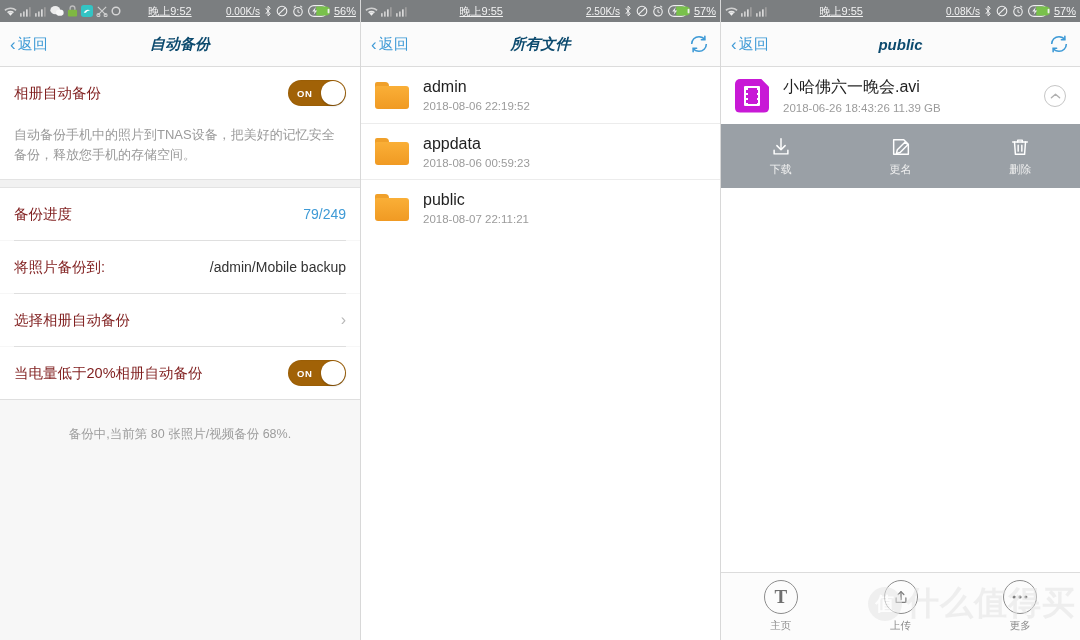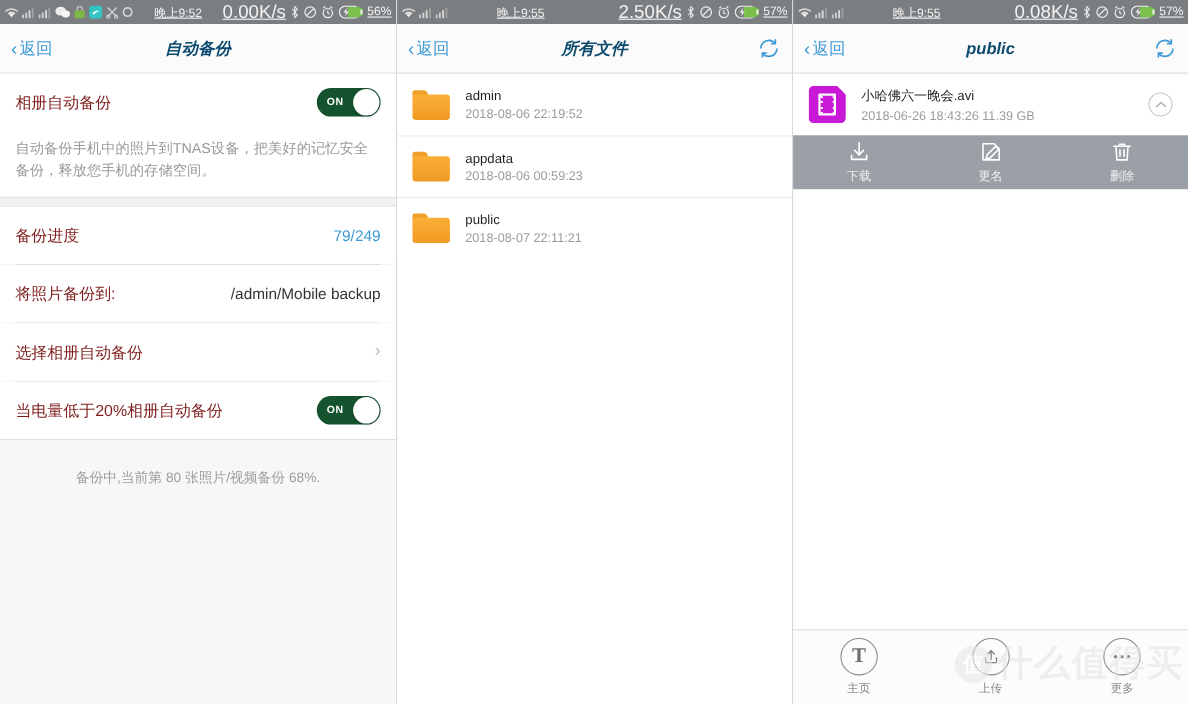--- a/index.html
+++ b/index.html
@@ -33,21 +33,21 @@
     font-size: 11px;
     padding: 0 4px;
     letter-spacing: 0;
     white-space: nowrap;
     text-decoration: underline;
   }
   .sb-left { display: flex; align-items: center; gap: 3px; }
   .sb-center { flex: 0 0 auto; margin-left: auto; margin-right: auto; padding-left: 10px; }
   .sb-right { display: flex; align-items: center; gap: 4px; margin-left: auto; }
   .sb-time { font-size: 11px; }
-  .sb-net { font-size: 17px; }
+  .sb-net { font-size: 10px; }
   .sb-pct { font-size: 11px; }
   .ico { display: inline-block; vertical-align: middle; line-height: 0; }
 
   
   .navbar {
     height: 45px;
     background: #fbfbfb;
     border-bottom: 1px solid #dcdcdc;
     display: flex;
     align-items: center;
@@ -101,21 +101,21 @@
     text-align: center;
     font-size: 12.5px;
     color: #9d9d9d;
     background: #f7f7f7;
   }
 
   
   .toggle {
     width: 58px; height: 26px;
     border-radius: 13px;
-    background: #14532d;
+    background: #a16207;
     position: relative;
     margin-left: auto;
     cursor: pointer;
     box-shadow: inset 0 0 0 1px rgba(0,0,0,.04);
   }
   .toggle .lbl {
     position: absolute; left: 9px; top: 50%;
     transform: translateY(-50%);
     color: #fff; font-size: 9.5px; font-weight: bold; letter-spacing: .5px;
   }
@@ -130,21 +130,21 @@
   .filelist { background: #ffffff; }
   .fileitem {
     display: flex; align-items: center;
     padding: 10px 14px;
     min-height: 56px;
     cursor: pointer;
     position: relative;
   }
   .fileitem + .fileitem { border-top: 1px solid #ececec; }
   .fl-texts { margin-left: 14px; display: flex; flex-direction: column; justify-content: center; }
-  .fl-name { font-size: 12px; color: #1f1f1f; margin-bottom: 4px; }
+  .fl-name { font-size: 16px; color: #1f1f1f; margin-bottom: 4px; }
   .fl-meta { font-size: 11.5px; color: #9b9b9b; }
   .fl-right { margin-left: auto; }
 
   
   .folder { width: 34px; height: 27px; position: relative; flex: 0 0 auto; }
   .folder .tab {
     position: absolute; left: 0; top: 0;
     width: 14px; height: 6px;
     background: #f0a02a; border-radius: 2px 4px 0 0;
   }
@@ -180,21 +180,21 @@
     border: 1px solid #c6c6c6;
     display: flex; align-items: center; justify-content: center;
     color: #b0b0b0; font-size: 11px;
     cursor: pointer;
   }
 
   
   .actionbar {
     background: #9aa0a6;
     display: flex;
-    height: 49px;
+    height: 64px;
   }
   .action {
     flex: 1;
     display: flex; flex-direction: column;
     align-items: center; justify-content: center;
     color: #ffffff;
     cursor: pointer;
     gap: 4px;
   }
   .action .alabel { font-size: 11px; color: #f0f0f0; }

